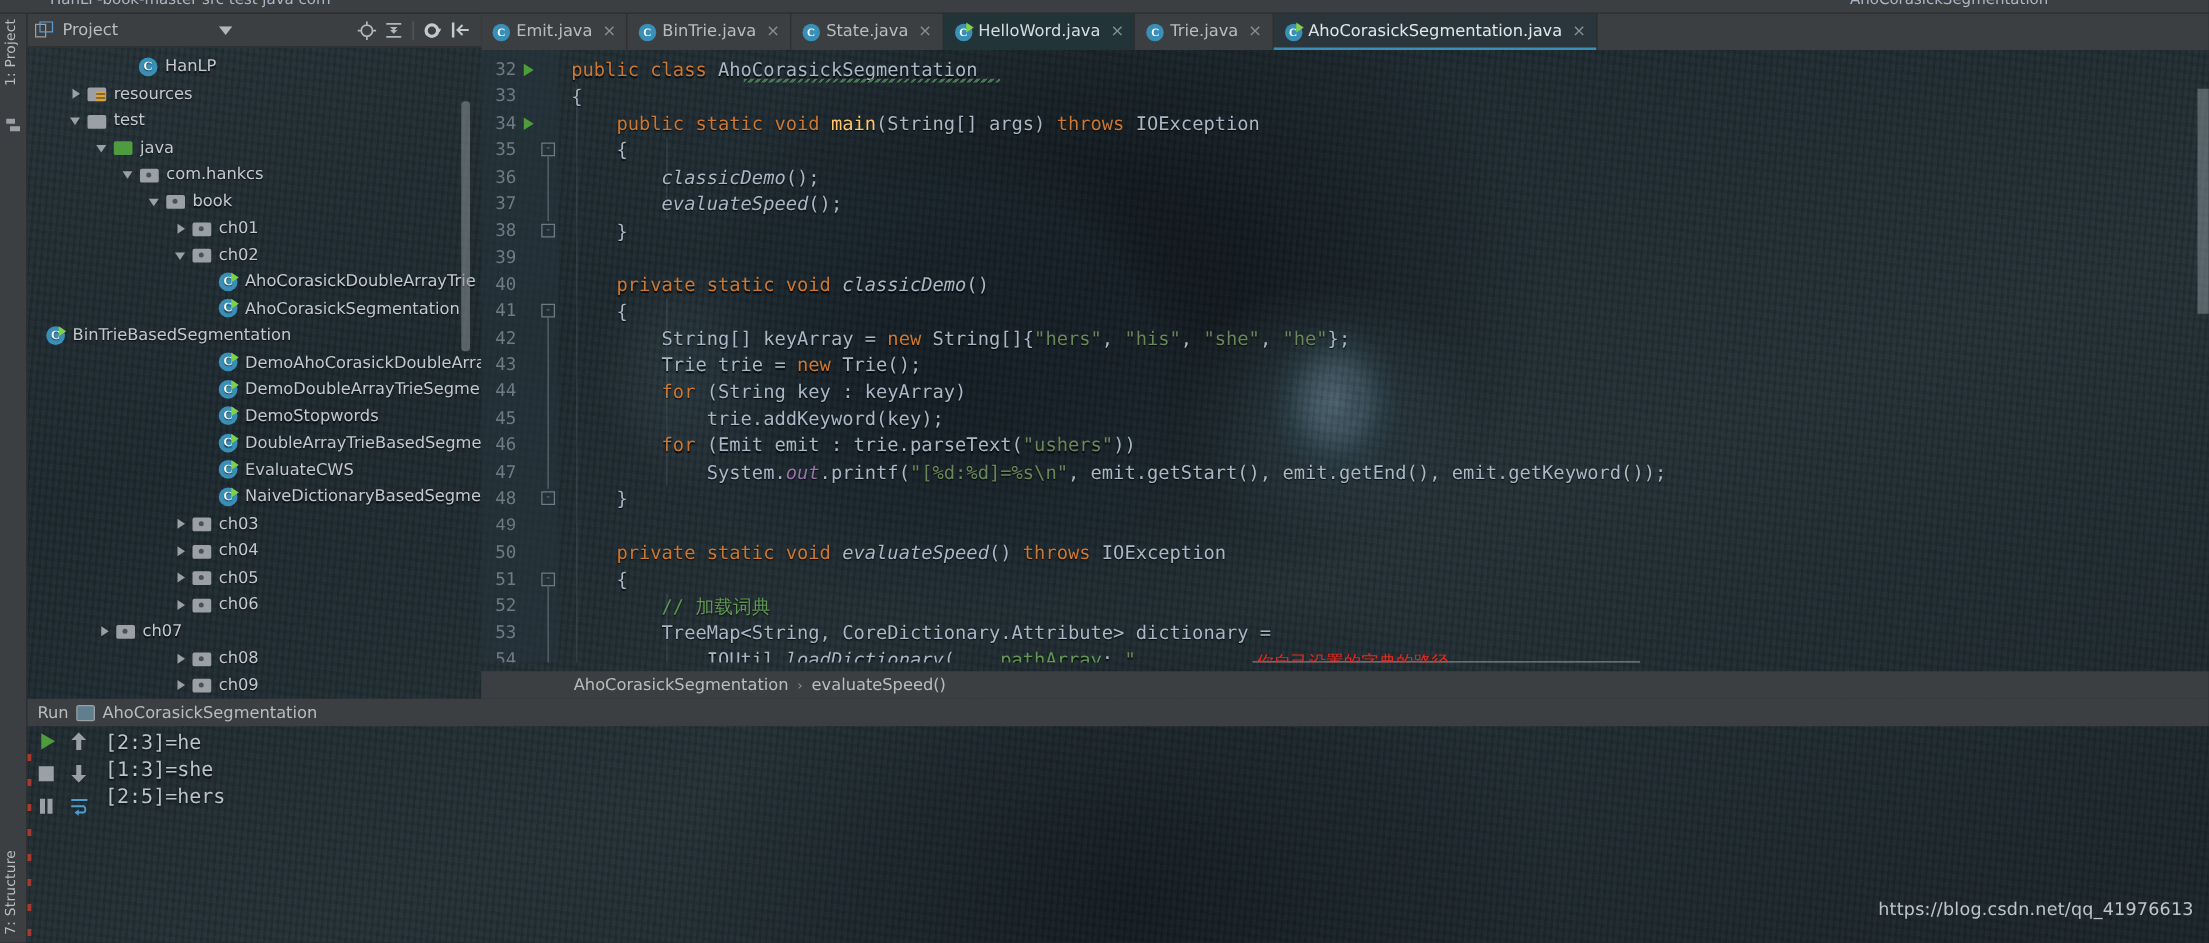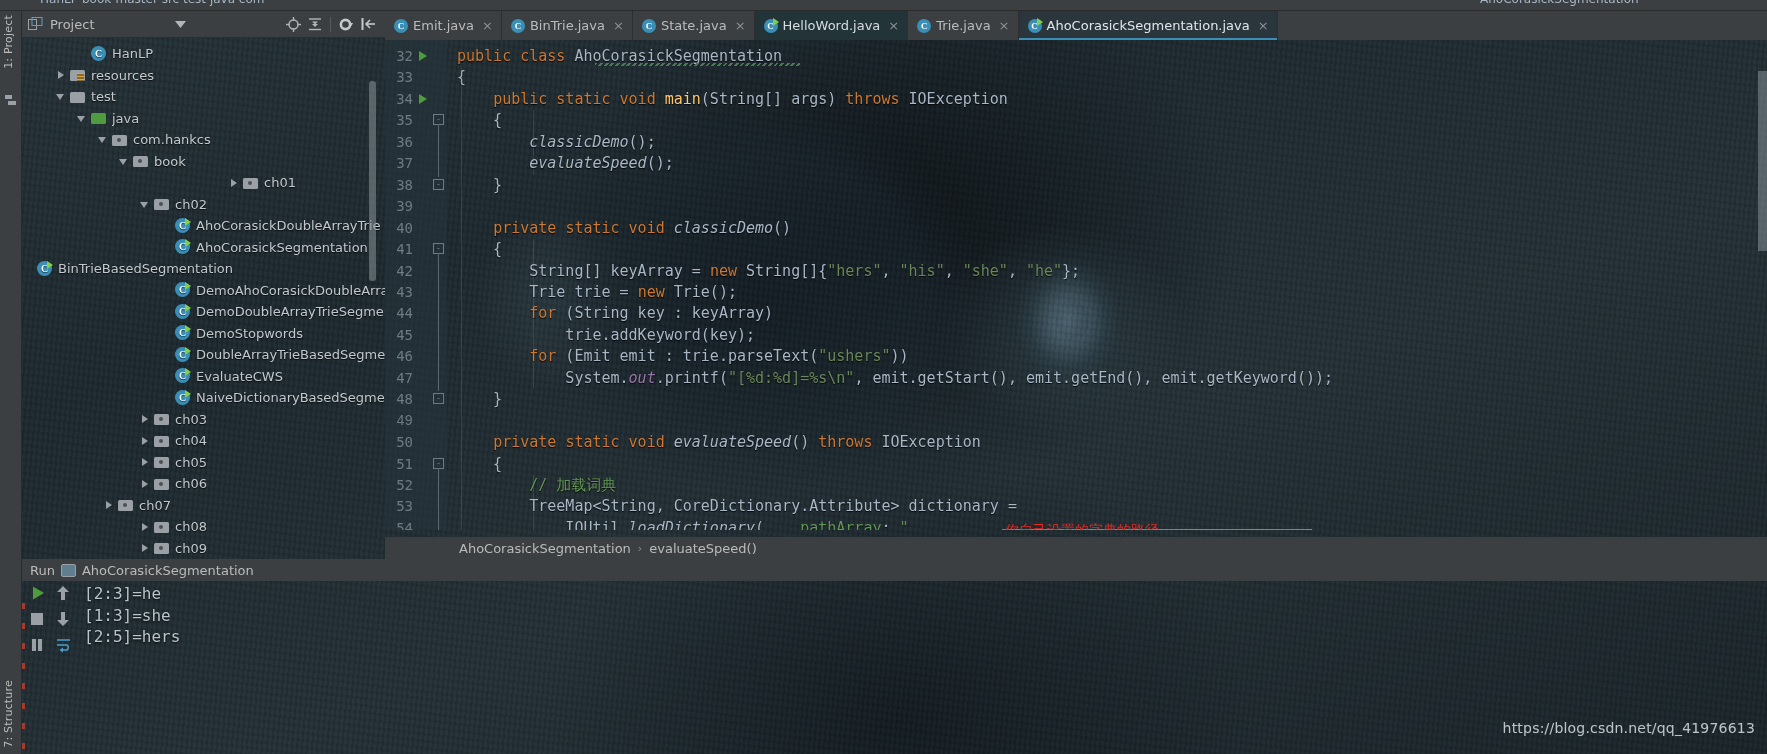--- a/index.html
+++ b/index.html
@@ -356,21 +356,21 @@
     <span class="hdr-btn">
       <svg width="15" height="14" viewBox="0 0 15 14">
         <rect x="0.5" y="1" width="2" height="12" fill="#c3c9cd"></rect>
         <line x1="5" y1="7" x2="14" y2="7" stroke="#c3c9cd" stroke-width="1.6"></line>
         <polyline points="9,3 5,7 9,11" fill="none" stroke="#c3c9cd" stroke-width="1.6"></polyline>
       </svg>
     </span>
   </div>
 
   <div id="tree">
-      <div class="tnode" style="padding-left: 54px;">
+      <div class="tnode" style="padding-left: 74px;">
         <span class="arrow "></span>
         <span class="ico ico-class"></span>
         <span class="tlabel">HanLP</span>
       </div>
       <div class="tnode" style="padding-left: 33px;">
         <span class="arrow closed"></span>
         <span class="ico ico-folder-res"></span>
         <span class="tlabel">resources</span>
       </div>
       <div class="tnode" style="padding-left: 33px;">
@@ -386,21 +386,21 @@
       <div class="tnode" style="padding-left: 75px;">
         <span class="arrow open"></span>
         <span class="ico ico-folder"></span>
         <span class="tlabel">com.hankcs</span>
       </div>
       <div class="tnode" style="padding-left: 96px;">
         <span class="arrow open"></span>
         <span class="ico ico-folder"></span>
         <span class="tlabel">book</span>
       </div>
-      <div class="tnode" style="padding-left: 117px; justify-content: center;">
+      <div class="tnode" style="padding-left: 117px;">
         <span class="arrow closed"></span>
         <span class="ico ico-folder"></span>
         <span class="tlabel">ch01</span>
       </div>
       <div class="tnode" style="padding-left: 117px;">
         <span class="arrow open"></span>
         <span class="ico ico-folder"></span>
         <span class="tlabel">ch02</span>
       </div>
       <div class="tnode" style="padding-left: 138px;">
@@ -461,21 +461,21 @@
       <div class="tnode" style="padding-left: 117px;">
         <span class="arrow closed"></span>
         <span class="ico ico-folder"></span>
         <span class="tlabel">ch05</span>
       </div>
       <div class="tnode" style="padding-left: 117px;">
         <span class="arrow closed"></span>
         <span class="ico ico-folder"></span>
         <span class="tlabel">ch06</span>
       </div>
-      <div class="tnode" style="padding-left: 56px; margin-left: 25px;">
+      <div class="tnode" style="padding-left: 56px;">
         <span class="arrow closed"></span>
         <span class="ico ico-folder"></span>
         <span class="tlabel">ch07</span>
       </div>
       <div class="tnode" style="padding-left: 117px;">
         <span class="arrow closed"></span>
         <span class="ico ico-folder"></span>
         <span class="tlabel">ch08</span>
       </div>
       <div class="tnode" style="padding-left: 117px;">

